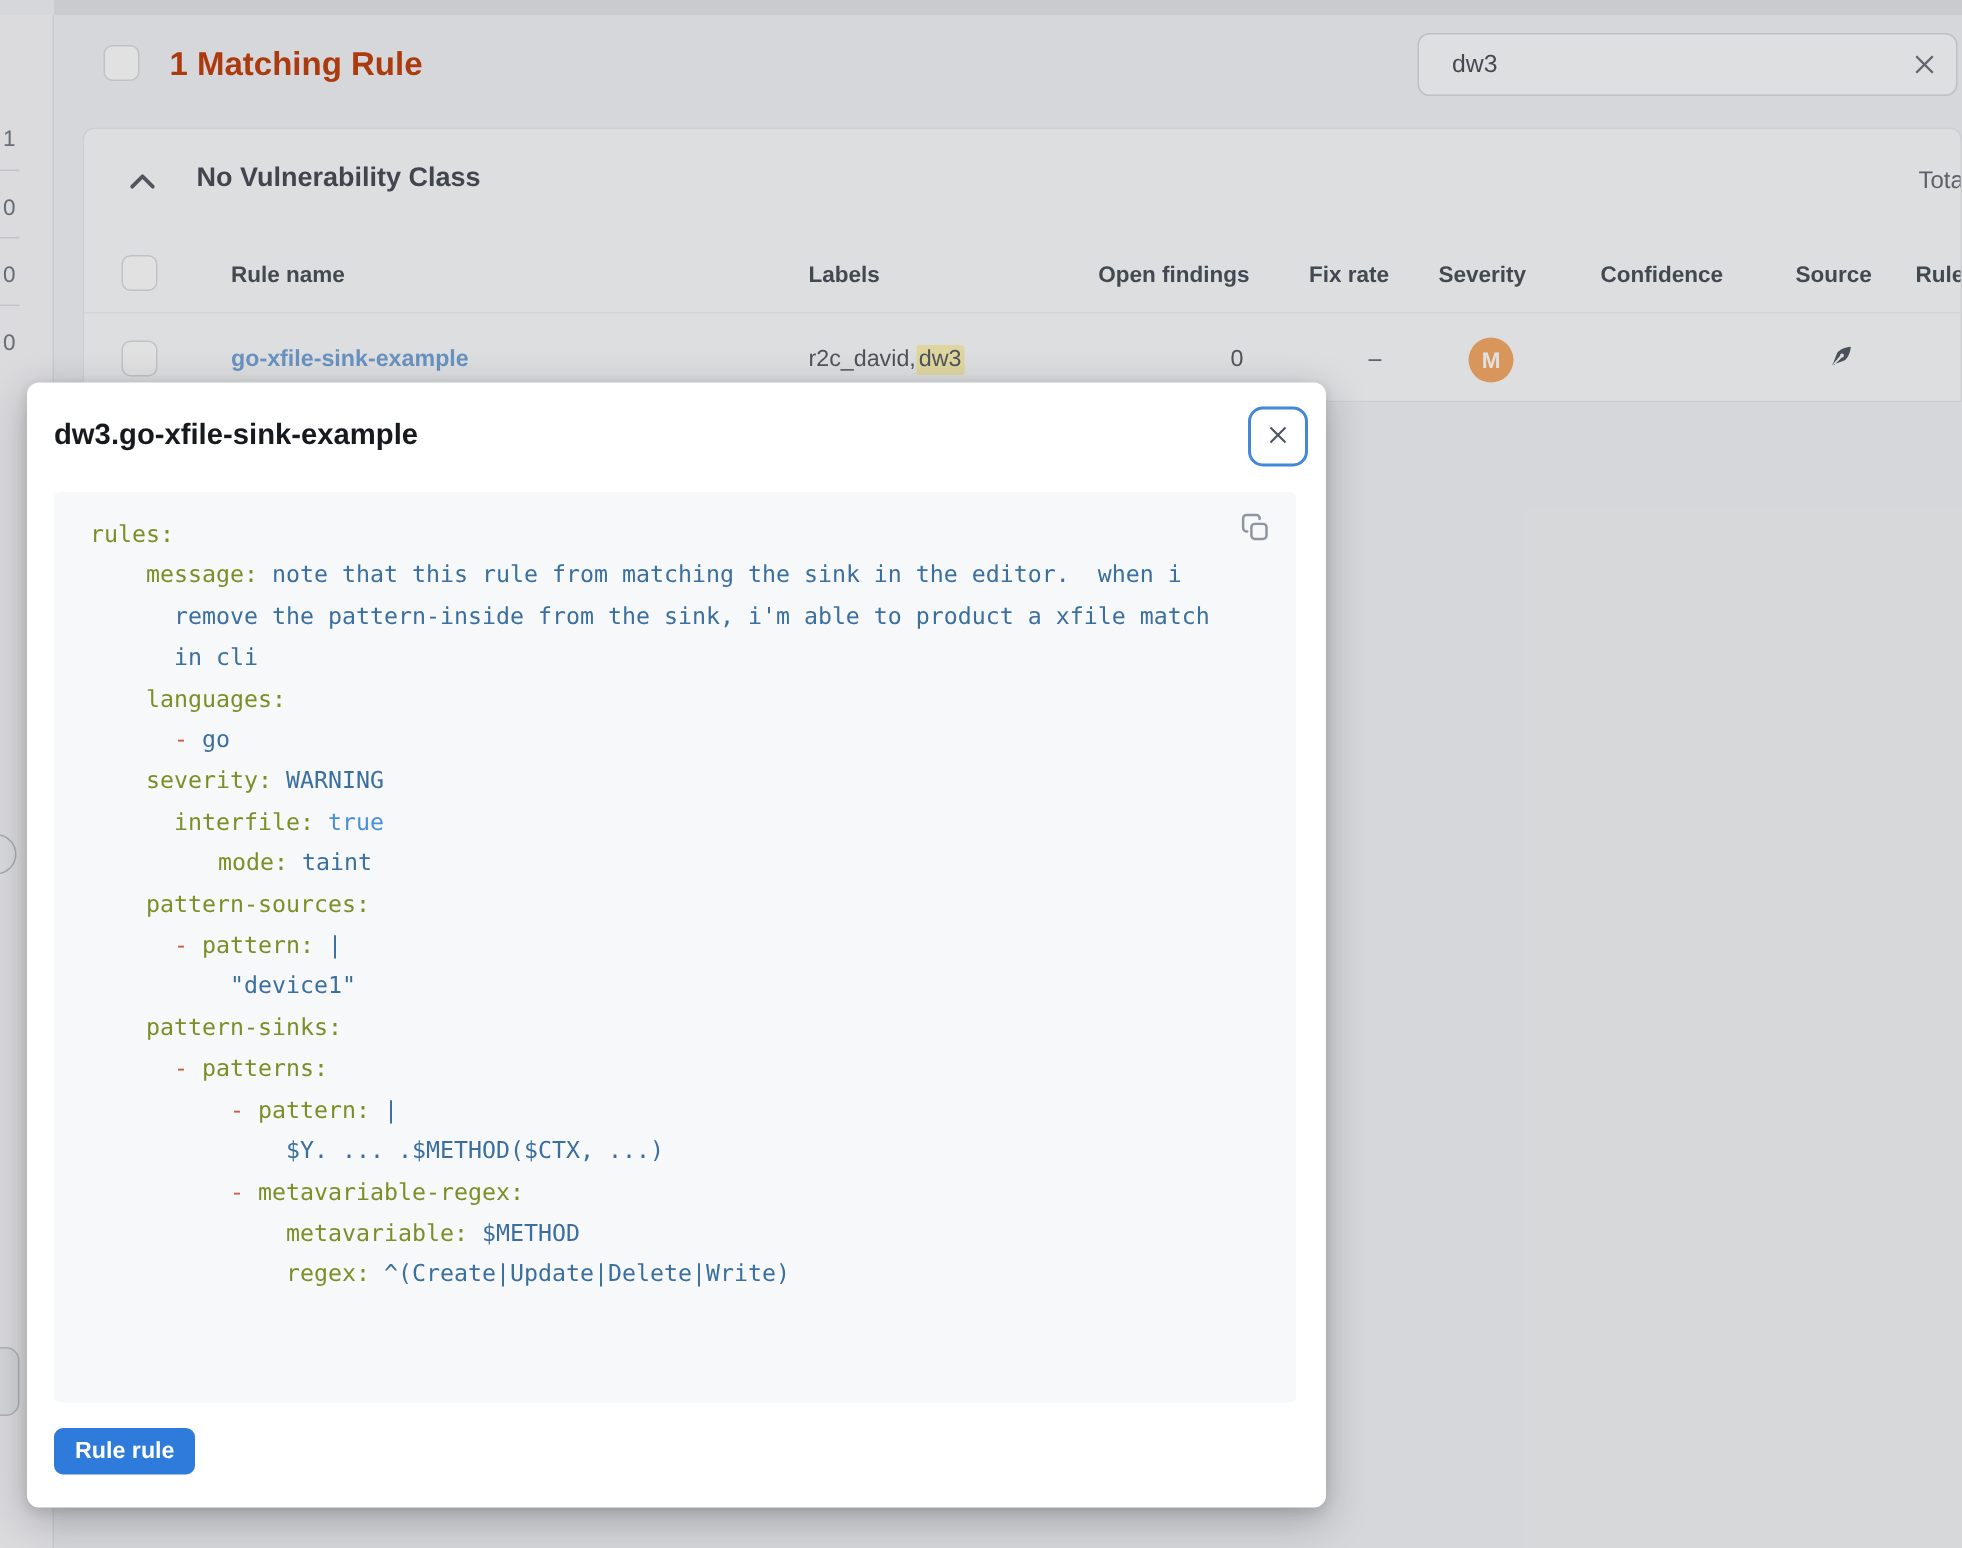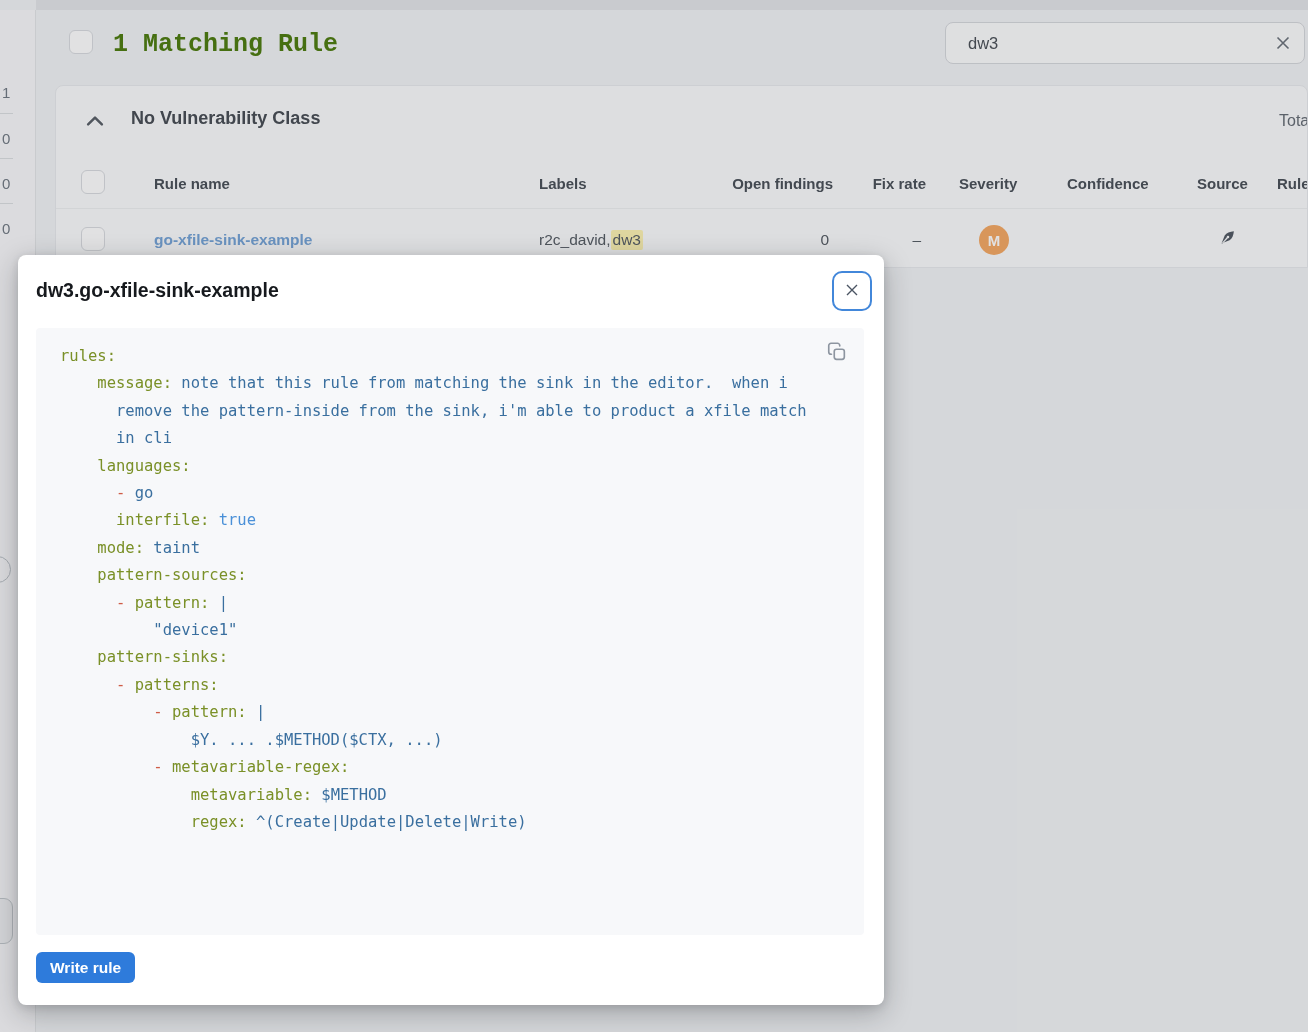--- a/index.html
+++ b/index.html
@@ -10,21 +10,21 @@
   .page { position:absolute; inset:0; }
   .top-strip { position:absolute; left:36px; top:0; right:0; height:10px; background:#e4e6ea; }
   .sidebar { position:absolute; left:0; top:10px; bottom:0; width:36px; background:#f8f9fb; border-right:1px solid #e4e6e9; }
   .side-count { position:absolute; left:2px; font-size:15px; color:#727a84; }
   .side-sep { position:absolute; left:0; width:13px; border-top:1px solid #dcdfe2; }
   .side-circle { position:absolute; left:-16px; top:546px; width:27px; height:27px; border-radius:50%; border:1.5px solid #bcc1c7; background:#f8f9fb; }
   .side-pill { position:absolute; left:-28px; top:888px; width:41px; height:46px; border-radius:9px; border:1.5px solid #c4c9ce; background:#f1f2f4; }
 
   .checkbox { position:absolute; width:24px; height:24px; border-radius:6px; background:#ffffff; border:1px solid #d9dce0; }
 
-  .list-header-title { position:absolute; left:113px; top:30px; font-size:25px; font-weight:700; color:#4d7c0f;font-family:Liberation Mono, monospace; }
+  .list-header-title { position:absolute; left:113px; top:30px; font-size:22px; font-weight:700; color:#c2410c; }
 
   .search-box { position:absolute; left:945px; top:22px; width:360px; height:42px; }
   .search-input { width:100%; height:100%; border:1px solid #d6d9dd; border-radius:8px; background:#fcfdfd; padding:0 44px 0 22px; font-size:16.5px; color:#4b5158; font-family:"Liberation Sans", sans-serif; outline:none; }
   .search-clear { position:absolute; right:12px; top:11px; width:20px; height:20px; border:none; background:none; cursor:pointer; padding:0; }
 
   .group-card { position:absolute; left:55px; top:85px; width:1253px; height:183px; background:#fbfcfd; border:1px solid #e9ebee; border-radius:8px 8px 0 0; overflow:hidden; }
   .group-header { position:absolute; left:0; top:0; right:0; height:72px; }
   .collapse-btn { position:absolute; left:26px; top:23px; width:26px; height:26px; border:none; background:none; cursor:pointer; padding:0; }
   .group-title { position:absolute; left:75px; top:22px; font-size:18px; font-weight:600; color:#484e55; }
   .group-total { position:absolute; left:1223px; top:26px; font-size:16px; color:#656c75; white-space:nowrap; }
@@ -154,29 +154,30 @@
           </svg>
       </span>
     </button>
     <div class="code-lines">
         <div class="code-line"><span style="color: rgb(122, 144, 39); margin-top: 44px;">rules:</span></div>
         <div class="code-line"><span style="color: rgb(90, 99, 110);">    </span><span style="color: rgb(122, 144, 39);">message:</span><span style="color: rgb(58, 111, 159);"> note that this rule from matching the sink in the editor.  when i</span></div>
         <div class="code-line"><span style="color: rgb(58, 111, 159);">      remove the pattern-inside from the sink, i'm able to product a xfile match</span></div>
         <div class="code-line"><span style="color: rgb(58, 111, 159);">      in cli</span></div>
         <div class="code-line"><span style="color: rgb(90, 99, 110);">    </span><span style="color: rgb(122, 144, 39);">languages:</span></div>
         <div class="code-line"><span style="color: rgb(90, 99, 110);">      </span><span style="color: rgb(207, 92, 70);">- </span><span style="color: rgb(58, 111, 159);">go</span></div>
+        <div class="code-line"><span style="color: rgb(90, 99, 110);">    </span><span style="color: rgb(122, 144, 39);">severity:</span><span style="color: rgb(58, 111, 159);"> WARNING</span></div>
         <div class="code-line"><span style="color: rgb(90, 99, 110);">      </span><span style="color: rgb(122, 144, 39);">interfile:</span><span style="color: rgb(90, 99, 110);"> </span><span style="color: rgb(74, 144, 216);">true</span></div>
-        <div class="code-line"><span style="color: rgb(90, 99, 110);">    </span><span style="color: rgb(122, 144, 39);">mode:</span><span style="color: rgb(58, 111, 159);"> taint</span></div>
+        <div class="code-line"><span style="color: rgb(90, 99, 110);">    </span><span style="color: rgb(122, 144, 39); margin-left: 48px;">mode:</span><span style="color: rgb(58, 111, 159);"> taint</span></div>
         <div class="code-line"><span style="color: rgb(90, 99, 110);">    </span><span style="color: rgb(122, 144, 39);">pattern-sources:</span></div>
         <div class="code-line"><span style="color: rgb(90, 99, 110);">      </span><span style="color: rgb(207, 92, 70);">- </span><span style="color: rgb(122, 144, 39);">pattern:</span><span style="color: rgb(58, 111, 159);"> |</span></div>
         <div class="code-line"><span style="color: rgb(58, 111, 159);">          "device1"</span></div>
         <div class="code-line"><span style="color: rgb(90, 99, 110);">    </span><span style="color: rgb(122, 144, 39);">pattern-sinks:</span></div>
         <div class="code-line"><span style="color: rgb(90, 99, 110);">      </span><span style="color: rgb(207, 92, 70);">- </span><span style="color: rgb(122, 144, 39);">patterns:</span></div>
         <div class="code-line"><span style="color: rgb(90, 99, 110);">          </span><span style="color: rgb(207, 92, 70);">- </span><span style="color: rgb(122, 144, 39);">pattern:</span><span style="color: rgb(58, 111, 159);"> |</span></div>
         <div class="code-line"><span style="color: rgb(58, 111, 159);">              $Y. ... .$METHOD($CTX, ...)</span></div>
         <div class="code-line"><span style="color: rgb(90, 99, 110);">          </span><span style="color: rgb(207, 92, 70);">- </span><span style="color: rgb(122, 144, 39);">metavariable-regex:</span></div>
         <div class="code-line"><span style="color: rgb(90, 99, 110);">              </span><span style="color: rgb(122, 144, 39);">metavariable:</span><span style="color: rgb(58, 111, 159);"> $METHOD</span></div>
         <div class="code-line"><span style="color: rgb(90, 99, 110);">              </span><span style="color: rgb(122, 144, 39);">regex:</span><span style="color: rgb(58, 111, 159);"> ^(Create|Update|Delete|Write)</span></div>
       </div>
   </div>
 
-  <button class="edit-btn">Write rule</button>
+  <button class="edit-btn">Rule rule</button>
 </div>
 
 </body></html>

